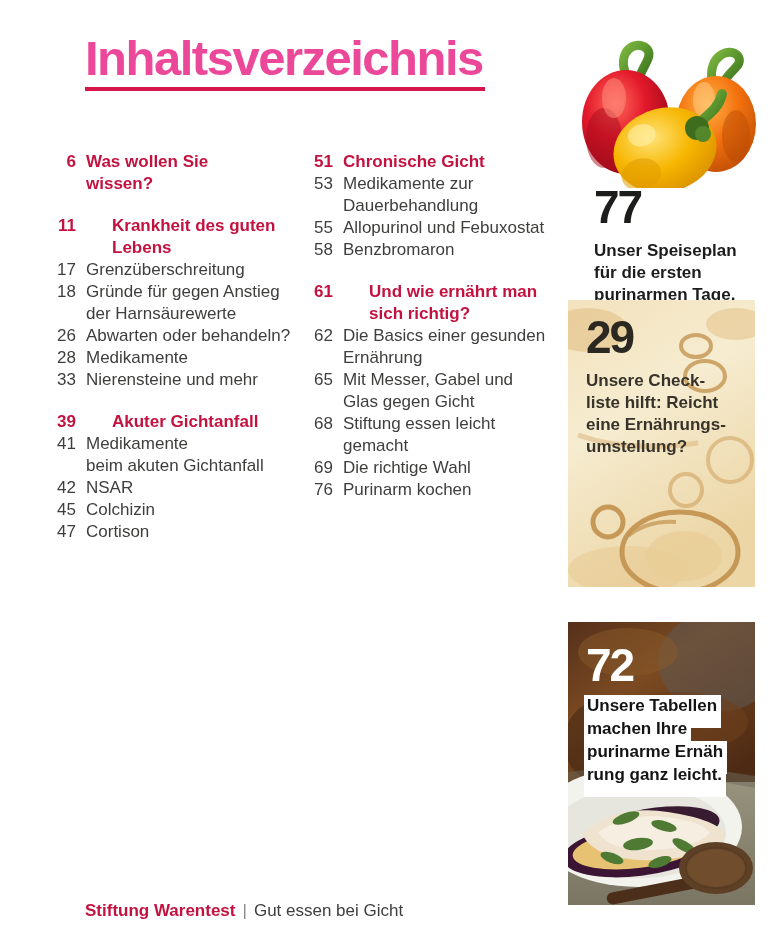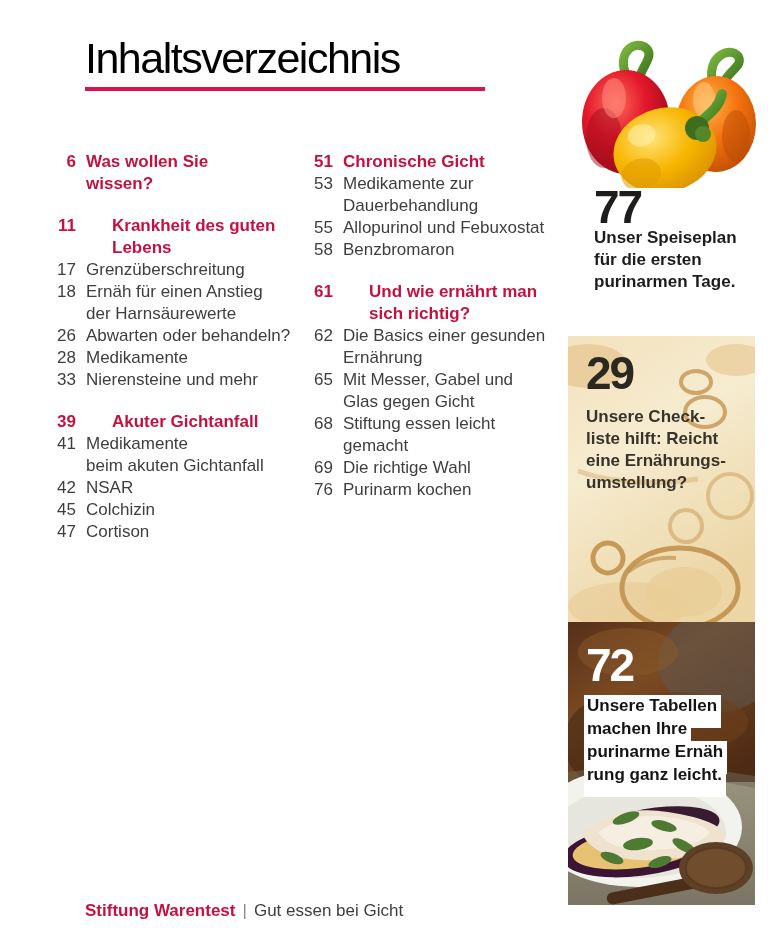--- a/index.html
+++ b/index.html
@@ -3,21 +3,21 @@
 <meta charset="utf-8">
 <style>
   html,body{margin:0;padding:0;background:#ffffff;}
   .page{
     position:relative;width:768px;height:928px;background:#ffffff;overflow:hidden;
     font-family:"Liberation Sans","DejaVu Sans",sans-serif;
   }
   
   .title{
     position:absolute;left:85px;top:34px;width:520px;
-    font-size:43px;font-weight:normal;color:#000000;letter-spacing:-1.5px;line-height:48px;
+    font-size:49px;font-weight:bold;color:#ec4899;letter-spacing:-1.5px;line-height:48px;
   }
   .title-rule{
     position:absolute;left:85px;top:87px;width:400px;height:4px;background:#d6164a;
   }
   
   .toc-col{position:absolute;top:151px;}
   .toc-col1{left:47px;width:253px;}
   .toc-col2{left:304px;width:262px;}
   .toc-row{display:flex;gap:10px;font-size:17px;line-height:22px;color:#3e3e3d;}
   .toc-row .num{width:29px;text-align:right;flex:none;}
@@ -28,23 +28,23 @@
   .feature{position:absolute;left:568px;width:187px;}
   .big-num{
     font-size:46px;font-weight:bold;letter-spacing:-2px;line-height:46px;color:#1d1d1b;
   }
   .caption{
     font-size:17px;font-weight:bold;line-height:22px;color:#1c1c1c;white-space:pre-line;
   }
   
   .f1-img{position:absolute;left:570px;top:20px;width:188px;height:168px;}
   .f1-num{position:absolute;left:594px;top:184px;}
-  .f1-caption{position:absolute;left:594px;top:227px;width:170px;}
-  
-  .f2{top:336px;height:287px;}
+  .f1-caption{position:absolute;left:594px;top:240px;width:170px;}
+  
+  .f2{top:300px;height:287px;}
   .f2 svg{position:absolute;left:0;top:0;width:187px;height:287px;}
   .f2 .big-num{position:absolute;left:18px;top:14px;color:#2b2822;}
   .f2 .caption{position:absolute;left:18px;top:70px;width:160px;color:#38332a;}
   
   .f3{top:622px;height:283px;}
   .f3 svg{position:absolute;left:0;top:0;width:187px;height:283px;}
   .f3 .big-num{position:absolute;left:18px;top:20px;color:#ffffff;}
   .f3 .caption{position:absolute;left:16px;top:72px;width:166px;}
   .f3 .caption .strip{
     background:#ffffff;color:#141414;padding:1px 4px 13px 3px;line-height:23px;
@@ -73,21 +73,21 @@
       <span class="num">11</span>
       <span class="label">Krankheit des guten
 Lebens</span>
     </div>
     <div class="toc-row">
       <span class="num">17</span>
       <span class="label">Grenzüberschreitung</span>
     </div>
     <div class="toc-row">
       <span class="num">18</span>
-      <span class="label">Ernäh für einen Anstieg
+      <span class="label">Gründe für gegen Anstieg
 der Harnsäurewerte</span>
     </div>
     <div class="toc-row">
       <span class="num">26</span>
       <span class="label">Abwarten oder behandeln?</span>
     </div>
     <div class="toc-row">
       <span class="num">28</span>
       <span class="label">Medikamente</span>
     </div>

